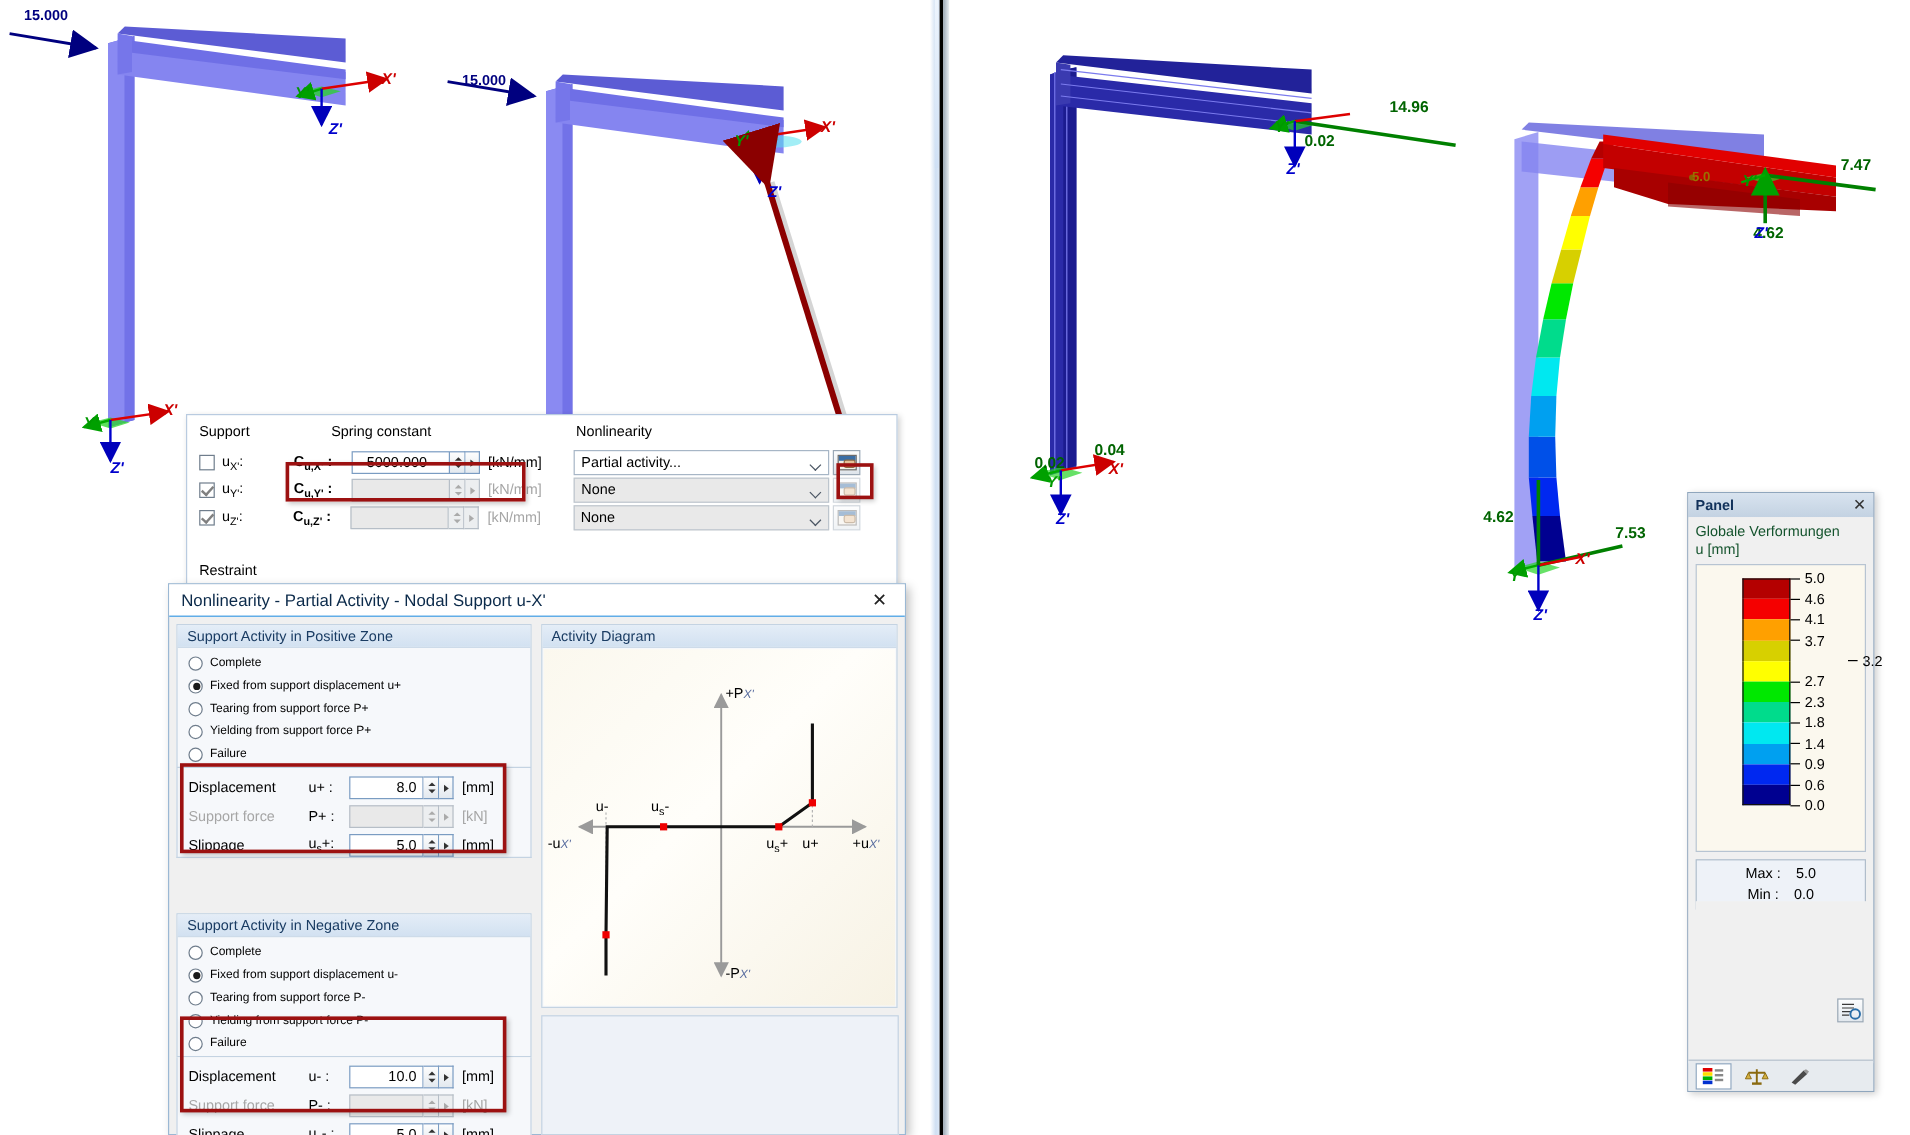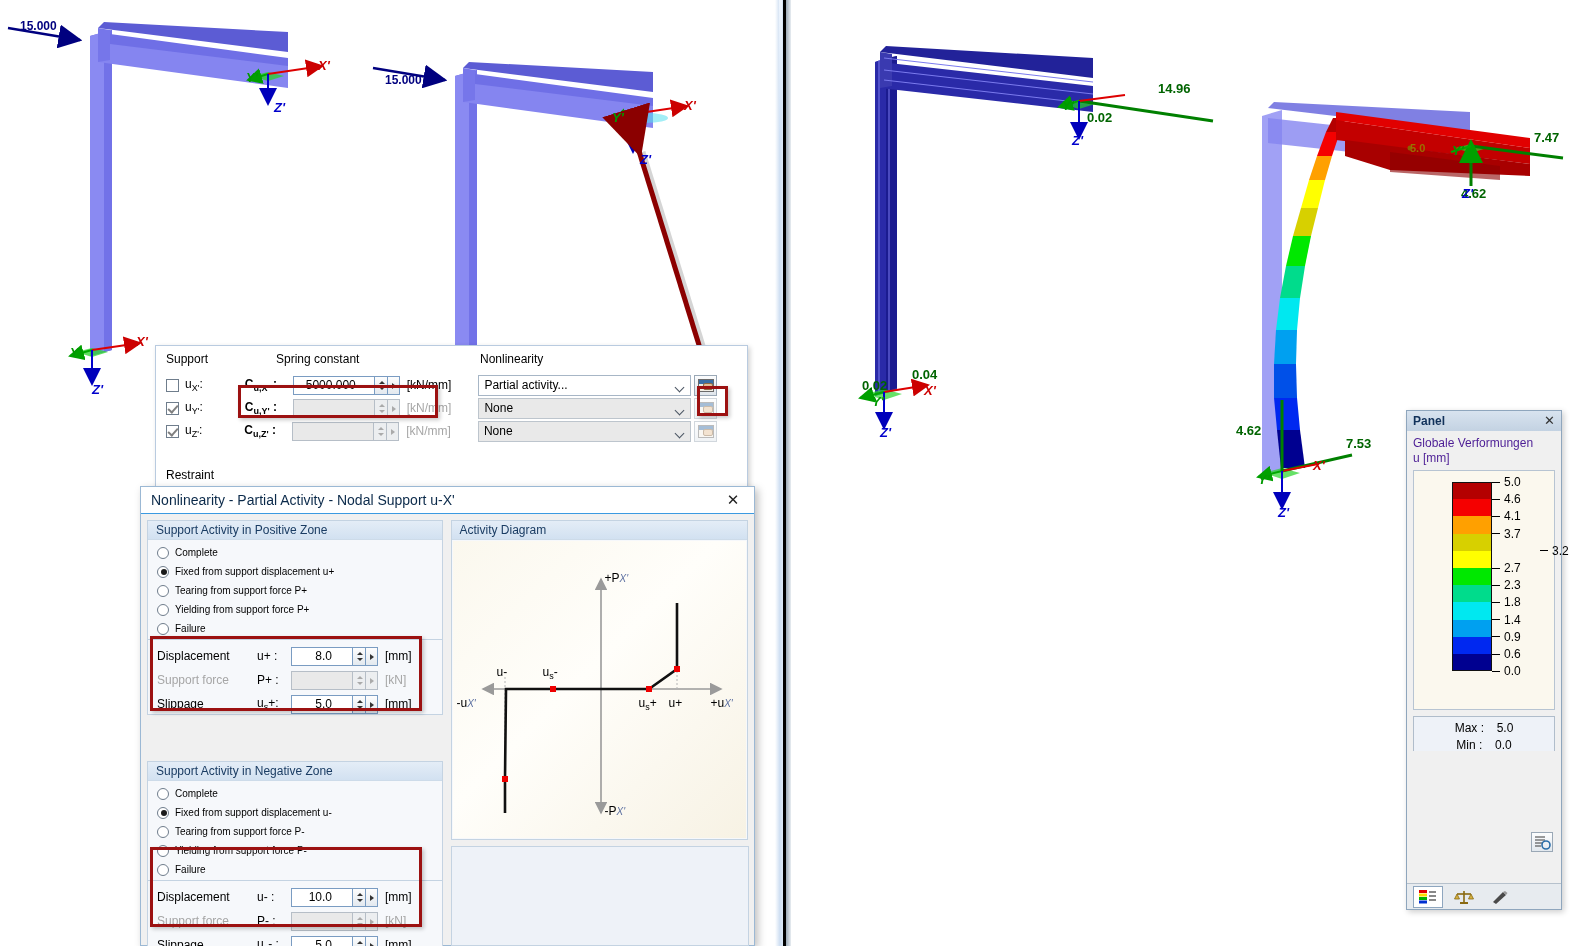--- a/index.html
+++ b/index.html
@@ -16,21 +16,21 @@
   
   #divider { position:absolute; left:775px; top:0; width:16px; height:946px; }
   #divider .d-lgrad { position:absolute; left:0; top:0; width:8px; height:100%;
       background:linear-gradient(to right,#ffffff,#cfdff2 60%,#dbe8f7); }
   #divider .d-dark { position:absolute; left:8px; top:0; width:3px; height:100%; background:#000; }
   #divider .d-hl   { position:absolute; left:4px; top:0; width:3px; height:140px;
       background:linear-gradient(to bottom,#f2f8ff,#cfe0f5); opacity:.85; }
   #divider .d-rgrad{ position:absolute; left:11px; top:0; width:5px; height:100%;
       background:linear-gradient(to right,#9aa8b5,#e9eef3); }
   .label3d { position:absolute; font-weight:bold; white-space:nowrap; }
-  .lbl-blue { color:#00007f; font-size:12px;margin-top:13px; }
+  .lbl-blue { color:#00007f; font-size:12px; }
   .lbl-green{ color:#006400; font-size:13px; }
   .ax-x { color:#cc0000; font-size:13px; font-style:italic; font-weight:bold;}
   .ax-y { color:#009900; font-size:13px; font-style:italic; font-weight:bold;}
   .ax-z { color:#0000cc; font-size:13px; font-style:italic; font-weight:bold;}
 
   
   #support-conditions {
     position:absolute; left:155px; top:345px; width:593px; height:145px;
     background:#ffffff; border:1px solid #b9cbe0;
     box-shadow:2px 2px 5px rgba(0,0,0,.18);
@@ -106,39 +106,39 @@
   .rd { width:12px; height:12px; border:1px solid #6f7d8c; border-radius:50%; background:#fff;
     margin-right:6px; position:relative; flex:none;}
   .rd.on::after{ content:""; position:absolute; left:2.5px; top:2.5px; width:6px; height:6px;
     border-radius:50%; background:#1a1a1a; }
   .fld-row { display:flex; align-items:center; height:24px; padding-left:9px; font-size:12px; }
   .fld-name { width:100px; }
   .fld-name.dis { color:#a6a6a6; }
   .fld-sym { width:34px; font-size:12px; }
   .fld-sym sub { font-size:9px; }
   .nbox { width:62px; height:19px; border:1px solid #7a9cc2; background:#fff; text-align:right;
-    padding-right:20px; line-height:17px; font-size:12px; }
+    padding-right:5px; line-height:17px; font-size:12px; }
   .nbox.dis { background:#e9e9e9; border-color:#b6bec7; }
 
   
   #activity-grp { height:320px; }
   #diagram-area { position:absolute; left:1px; top:20px; right:1px; bottom:1px;
     background:linear-gradient(135deg,#fbf8ee,#fffefa 45%,#f7f2e4); }
   #empty-grp { position:absolute; left:0; top:326px; width:298px; height:100px;
     border:1px solid #c4d3e2; background:#eef2f8; }
 
   
   #panel { position:absolute; left:1406px; top:410px; width:156px; height:500px;
     background:#f0f0f0; border:1px solid #8fa6bd; box-shadow:2px 2px 6px rgba(0,0,0,.2); }
   #panel-title { height:20px; line-height:20px; padding:0 6px; font-size:12px; color:#11315a;
     background:linear-gradient(to bottom,#d8e3ef,#c3d2e2); display:flex; align-items:center;}
   #panel-title span.t { flex:1; font-weight:bold;}
   #panel-close { font-size:13px; color:#333; }
   .panel-body { padding:5px 6px 0 6px; background:#f0f0f0; height:455px; position:relative;}
-  .p-cap { font-size:12px; color:#4c1d95; line-height:15px; }
+  .p-cap { font-size:12px; color:#14532d; line-height:15px; }
   #legend-box { margin-top:4px; height:240px; border:1px solid #b7c4d2; background:#fbf8ee;
     position:relative; }
   #legend-bar { position:absolute; left:38px; top:11px; width:40px; }
   .lg-cell { height:17.2px; border-left:1px solid #111; border-right:1px solid #111; }
   .lg-cell:first-child{ border-top:1px solid #111; }
   .lg-cell:last-child{ border-bottom:1px solid #111; }
   .lg-tick { position:absolute; left:78px; width:60px; font-size:12px; color:#000;
     display:flex; align-items:center; }
   .lg-tick i { display:inline-block; width:8px; height:1px; background:#000; margin-right:4px; }
   #minmax { margin-top:6px; border:1px solid #b0bdcb; background:#eef2f8; padding:3px 0; }

